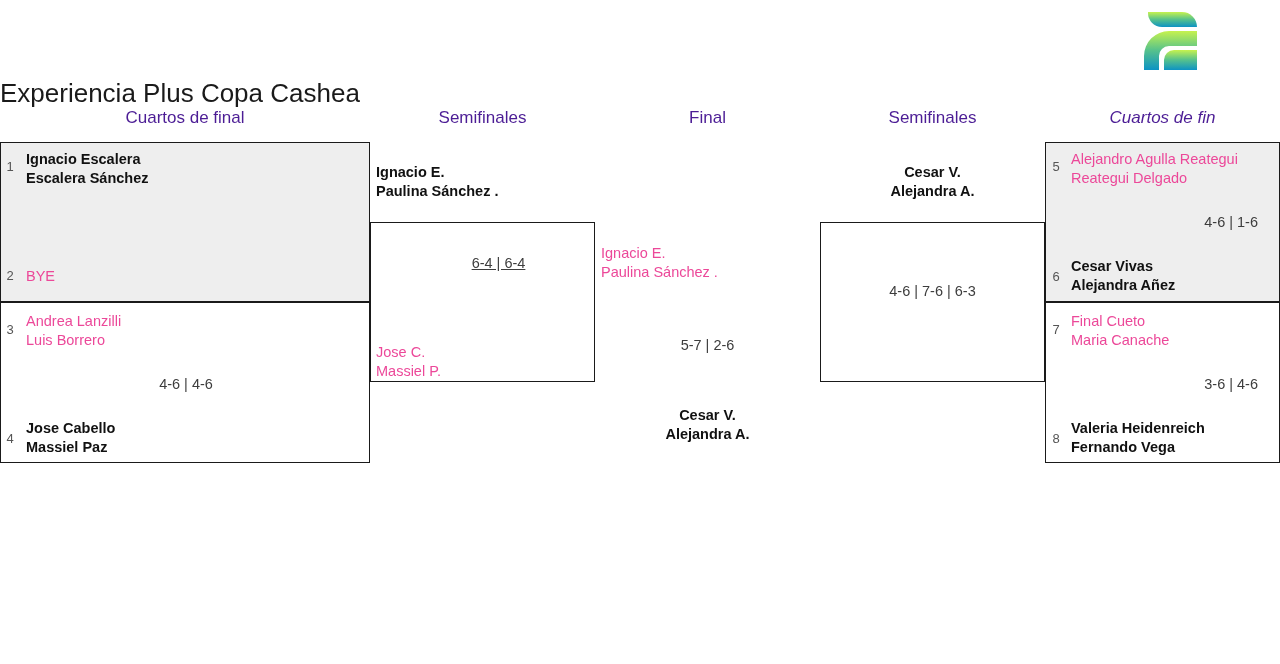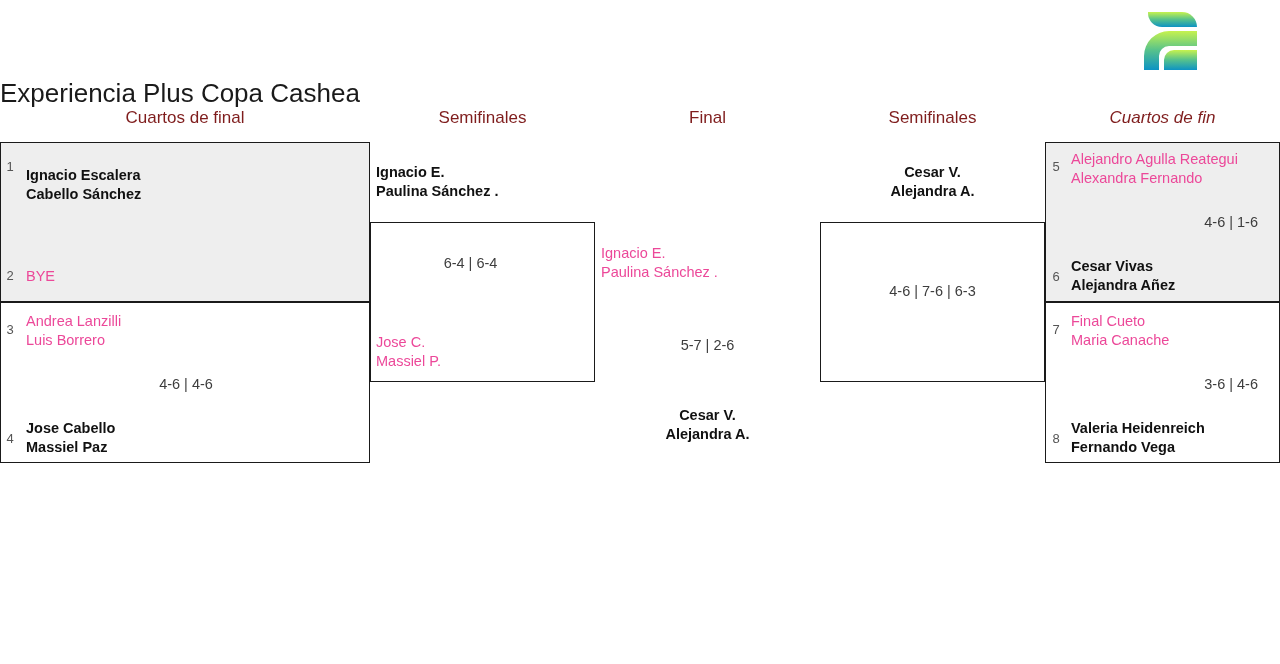--- a/index.html
+++ b/index.html
@@ -38,21 +38,21 @@
     left: 1138px; top: 8px;
     width: 66px; height: 66px;
   }
 
   
   .round-head {
     position: absolute;
     top: 108px;
     font-size: 17px;
     font-weight: 400;
-    color: #7f1d1d;
+    color: #4c1d95;
     text-align: center;
     white-space: nowrap;
   }
 
   
   .mbox {
     position: absolute;
     border: 1px solid #1a1a1a;
     box-sizing: border-box;
     background: #ffffff;
@@ -118,23 +118,23 @@
 </div>
 
 <div class="round-head" style="left:0px;width:370px;">Cuartos de final</div>
 <div class="round-head" style="left:370px;width:225px;">Semifinales</div>
 <div class="round-head" style="left:595px;width:225px;">Final</div>
 <div class="round-head" style="left:820px;width:225px;">Semifinales</div>
 <div class="round-head" style="left:1045px;width:235px;font-style:italic;">Cuartos de fin</div>
 
 <div class="mbox shaded" style="left:0px;top:142px;width:370px;height:160px;"></div>
 <div class="seed" style="left:2px;top:159px;">1</div>
-<div class="team win" style="left:26px;top:166px;">
+<div class="team win" style="left:26px;top:150px;">
   <span class="ln">Ignacio Escalera</span>
-  <span class="ln">Cabello Sánchez</span>
+  <span class="ln">Escalera Sánchez</span>
 </div>
 <div class="seed" style="left:2px;top:268px;">2</div>
 <div class="team" style="left:26px;top:267px;">
   <span class="ln">BYE</span>
 </div>
 
 <div class="mbox" style="left:0px;top:302px;width:370px;height:161px;"></div>
 <div class="seed" style="left:2px;top:322px;">3</div>
 <div class="team" style="left:26px;top:312px;">
   <span class="ln">Andrea Lanzilli</span>
@@ -145,22 +145,22 @@
 <div class="team win" style="left:26px;top:419px;">
   <span class="ln">Jose Cabello</span>
   <span class="ln">Massiel Paz</span>
 </div>
 
 <div class="team win" style="left:376px;top:163px;">
   <span class="ln">Ignacio E.</span>
   <span class="ln">Paulina Sánchez .</span>
 </div>
 <div class="mbox" style="left:370px;top:222px;width:225px;height:160px;"></div>
-<div class="score ctr" style="left:364px;top:255px;width:213px;">6-4 | 6-4</div>
-<div class="team" style="left:376px;top:333px;">
+<div class="score ctr" style="left:392px;top:255px;width:213px;text-decoration:underline;">6-4 | 6-4</div>
+<div class="team" style="left:376px;top:343px;">
   <span class="ln">Jose C.</span>
   <span class="ln">Massiel P.</span>
 </div>
 
 <div class="team" style="left:601px;top:244px;">
   <span class="ln">Ignacio E.</span>
   <span class="ln">Paulina Sánchez .</span>
 </div>
 <div class="score ctr" style="left:601px;top:337px;width:213px;">5-7 | 2-6</div>
 <div class="team win right" style="left:601px;top:406px;width:213px;">
@@ -174,21 +174,21 @@
 </div>
 <div class="mbox" style="left:820px;top:222px;width:225px;height:160px;"></div>
 <div class="score ctr" style="left:826px;top:255px;width:213px;margin-top:28px;">4-6 | 7-6 | 6-3</div>
 <div class="team right" style="left:826px;top:325px;width:213px;">
 </div>
 
 <div class="mbox shaded" style="left:1045px;top:142px;width:235px;height:160px;"></div>
 <div class="seed" style="left:1048px;top:159px;">5</div>
 <div class="team" style="left:1071px;top:150px;">
   <span class="ln">Alejandro Agulla Reategui</span>
-  <span class="ln">Alexandra Fernando</span>
+  <span class="ln">Reategui Delgado</span>
 </div>
 <div class="score rgt" style="left:1048px;top:214px;width:210px;">4-6 | 1-6</div>
 <div class="seed" style="left:1048px;top:269px;">6</div>
 <div class="team win" style="left:1071px;top:257px;">
   <span class="ln">Cesar Vivas</span>
   <span class="ln">Alejandra Añez</span>
 </div>
 
 <div class="mbox" style="left:1045px;top:302px;width:235px;height:161px;"></div>
 <div class="seed" style="left:1048px;top:322px;">7</div>

